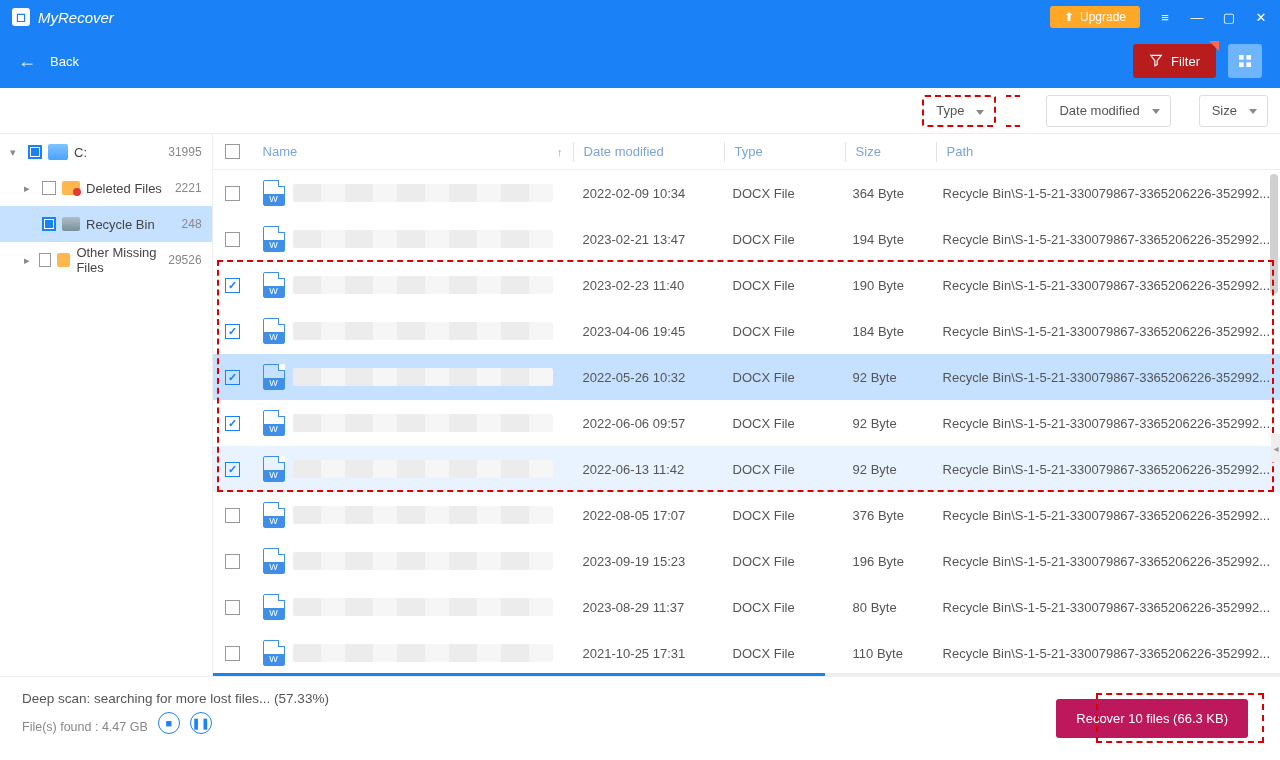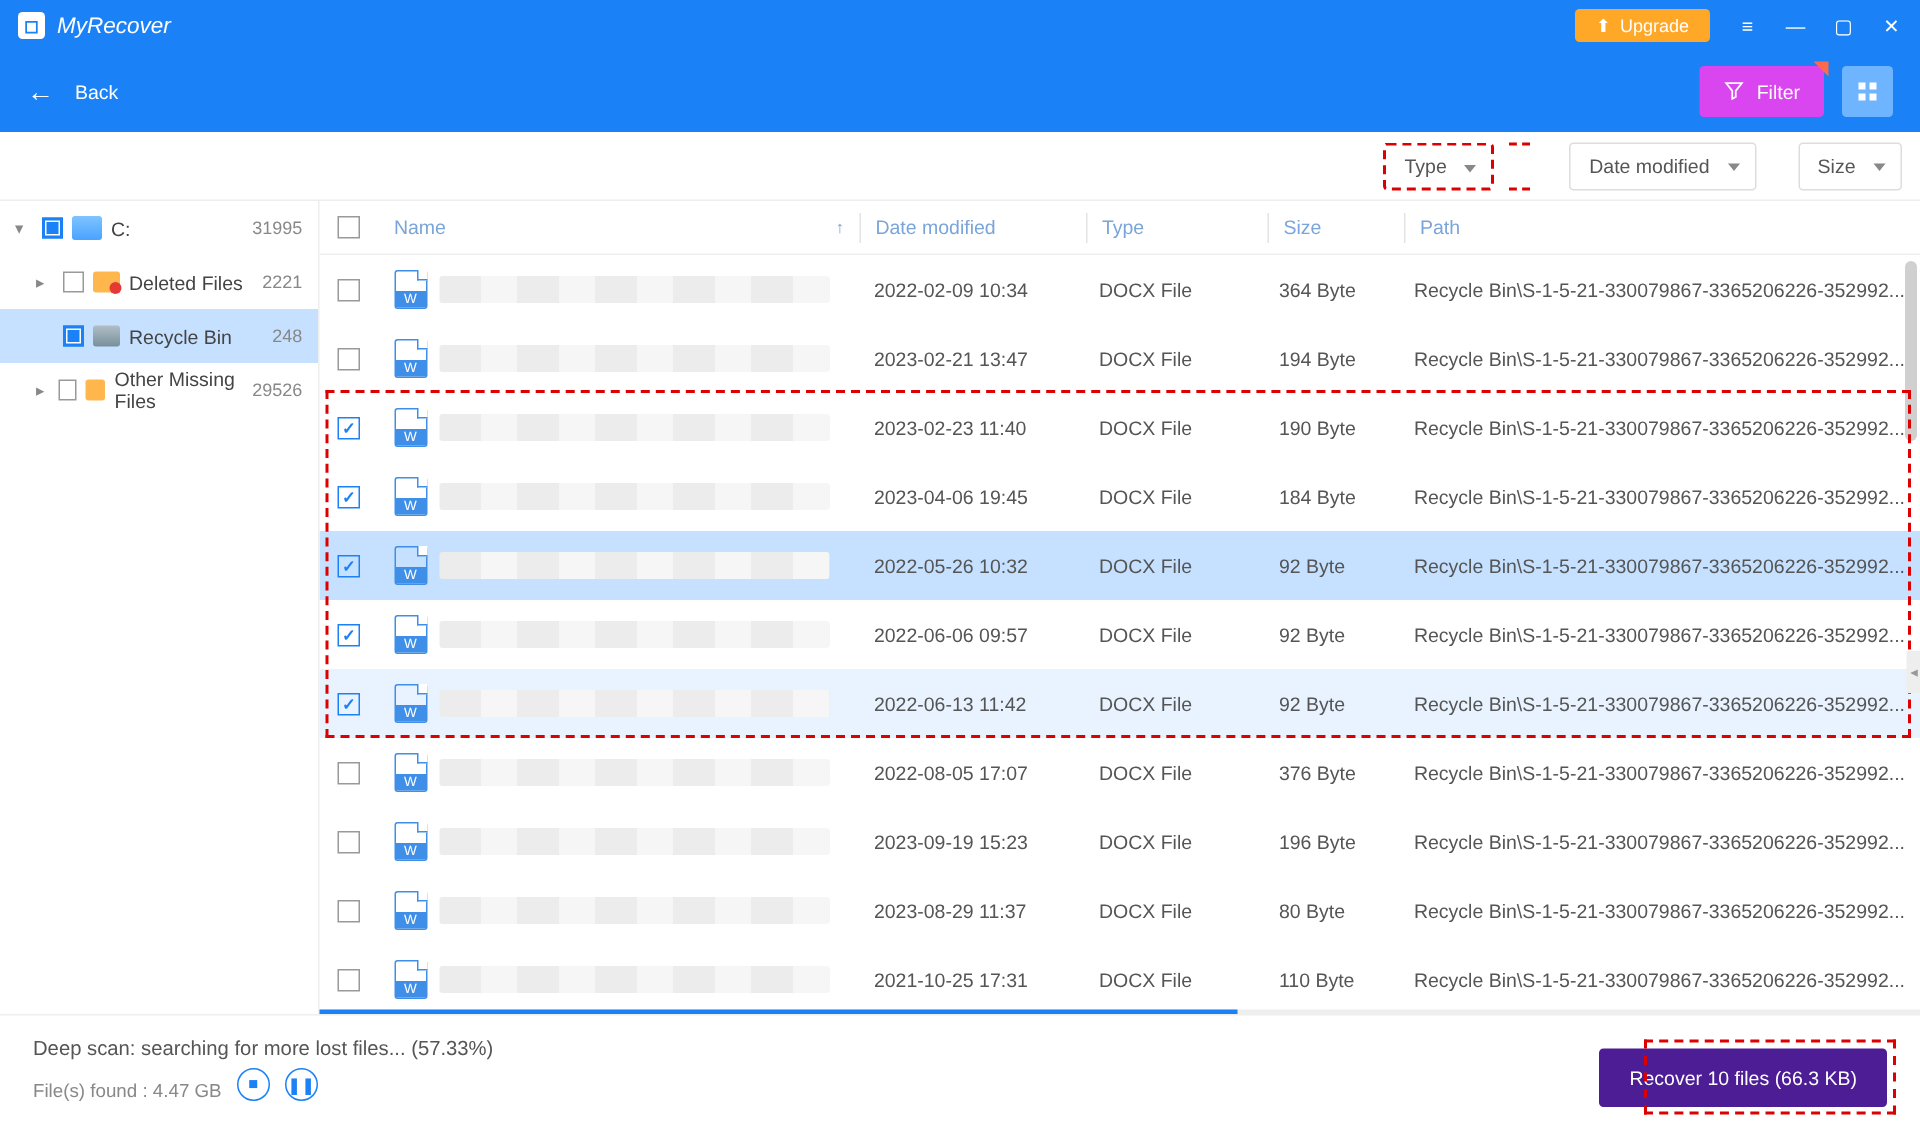--- a/index.html
+++ b/index.html
@@ -14,21 +14,21 @@
 .title-icons { display: flex; gap: 18px; margin-left: 18px; align-items: center; }
 .win-icon { width: 14px; height: 14px; cursor: pointer; display:flex; align-items:center; justify-content:center; }
 
 
 .toolbar { height: 54px; background: #1b81f7; display: flex; align-items: center; padding: 0 18px; }
 .back-btn { display: flex; align-items: center; color: #fff; cursor: pointer; gap: 14px; }
 .toolbar-spacer { flex: 1; }
 .search-box { width: 230px; height: 34px; background: rgba(255,255,255,.15); border-radius: 3px; display: flex; align-items: center; padding: 0 12px; color: #cde4ff; }
 .search-box input { flex:1; background: transparent; border: none; outline: none; color: #fff; font-size: 13px; }
 .search-box input::placeholder { color: #cde4ff; }
-.filter-btn { margin-left: 12px; height: 34px; padding: 0 16px; background: #d946ef; color:#fff; border-radius: 3px; display:flex; align-items:center; gap:8px; cursor:pointer; position: relative; }
+.filter-btn { margin-left: 12px; height: 34px; padding: 0 16px; background: #b91c1c; color:#fff; border-radius: 3px; display:flex; align-items:center; gap:8px; cursor:pointer; position: relative; }
 .filter-btn::after { content:''; position:absolute; top:-3px; right:-3px; border-top: 10px solid #ff6b4a; border-left: 10px solid transparent; }
 .grid-view-btn { margin-left: 12px; width: 34px; height:34px; background:#6eb4ff; border-radius:3px; display:flex; align-items:center; justify-content:center; cursor:pointer; }
 
 
 .results-bar { height: 46px; border-bottom: 1px solid #eee; display:flex; align-items:center; padding: 0 12px; gap:10px; }
 .results-badge { background:#fff3e0; border-radius: 18px; padding: 4px 14px 4px 4px; display:flex; align-items:center; gap:10px; }
 .results-badge-icon { width:26px; height:26px; background:#ff9d3f; border-radius:50%; display:flex; align-items:center; justify-content:center; color:#fff; }
 .results-text { font-size:13px; color:#444; }
 .results-text u { text-decoration: underline; }
 .results-spacer { flex:1; }
@@ -81,21 +81,21 @@
 .sel-highlight { position:absolute; border:2px dashed #d00; pointer-events:none; left:4px; right:6px; }
 
 .progress-bar-thin { height:3px; background:#eee; position:relative; }
 .progress-bar-thin .fill { position:absolute; left:0; top:0; bottom:0; background:#1b81f7; }
 
 
 .footer { height: 84px; padding: 14px 22px 0; position:relative; border-top:1px solid #eee; }
 .footer-text1 { font-size:13.5px; color:#555; }
 .footer-text2 { font-size:12.5px; color:#888; margin-top:6px; display:flex; align-items:flex-end; gap:10px; }
 .circle-btn { width:22px; height:22px; border:1.5px solid #1b81f7; border-radius:50%; display:flex; align-items:center; justify-content:center; color:#1b81f7; cursor:pointer; font-size:11px; }
-.recover-btn { position:absolute; right:22px; top:22px; padding: 12px 20px; background:#4c1d95; color:#fff; border-radius:3px; cursor:pointer; font-size:13px;text-align:right; }
+.recover-btn { position:absolute; right:32px; top:22px; padding: 12px 20px; background:#be185d; color:#fff; border-radius:3px; cursor:pointer; font-size:13px;text-align:right; }
 .recover-hl { position:absolute; right:16px; top:16px; width: 168px; height: 50px; border:2px dashed #d00; pointer-events:none; }
 .side-collapse { position:absolute; right:-1px; top: 300px; width:10px; height:28px; background:#eee; display:flex; align-items:center; justify-content:center; color:#999; font-size:10px; cursor:pointer; }
 </style>
 </head>
 <body>
 
 <div class="title-bar">
   <div class="logo-icon">◻</div>
   <div class="app-title">MyRecover</div>
   <div class="title-spacer"></div>

